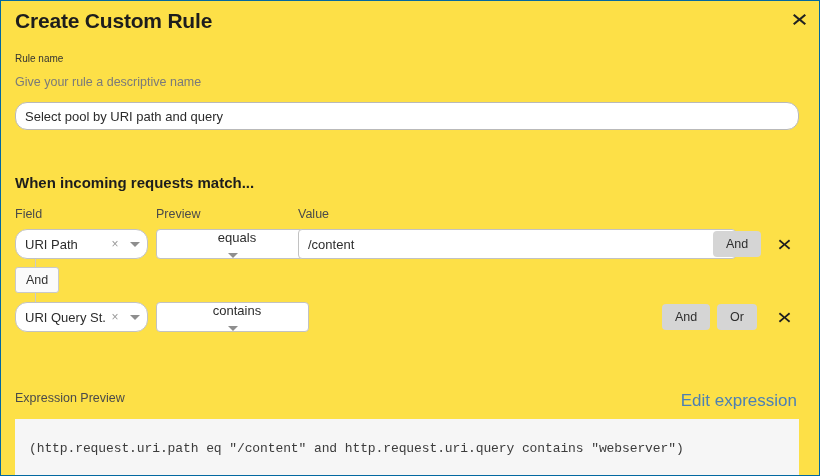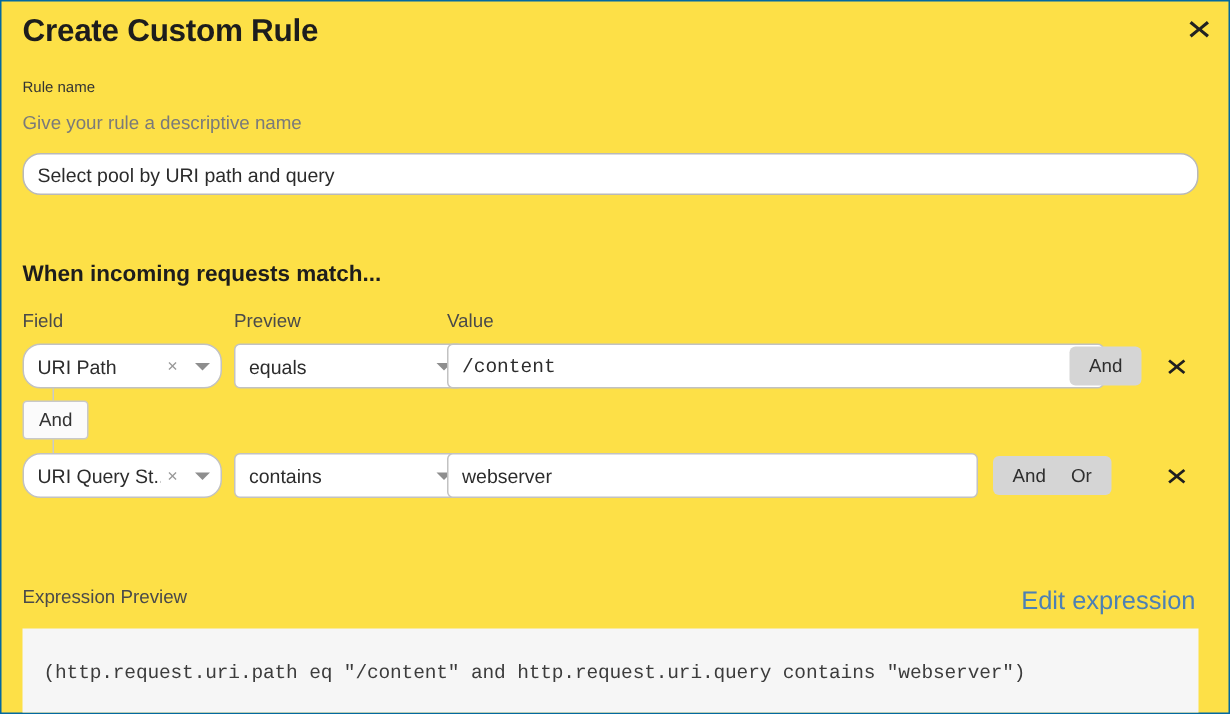--- a/index.html
+++ b/index.html
@@ -108,21 +108,21 @@
     height: 30px;
     box-sizing: border-box;
     border: 1px solid #c2c2c2;
     border-radius: 4px;
     background: #ffffff;
     display: flex;
     align-items: center;
     cursor: pointer;
   }
   .sel-field { left: 14px; width: 133px; border-radius: 12px; }
-  .sel-operator { left: 155px; width: 153px; }
+  .sel-operator { left: 155px; width: 153px; flex-direction: column; }
 
   .sel-text {
     flex: 1 1 auto;
     padding-left: 9px;
     font-size: 13px;
     color: #2c2c2c;
     white-space: nowrap;
     overflow: hidden;
   }
   .clear-x {
@@ -158,40 +158,40 @@
     box-sizing: border-box;
     border: 1px solid #c2c2c2;
     border-radius: 4px;
     background: #ffffff;
     font-family: "Liberation Sans", sans-serif;
     font-size: 13px;
     color: #2c2c2c;
     padding: 0 9px;
     outline: none;
   }
-  .value-input.v1 { width: 438px; font-family: Liberation Mono, monospace; }
+  .value-input.v1 { width: 438px; }
   .value-input.v2 { width: 354px; }
 
   .logic-btn {
     position: absolute;
     height: 26px;
     top: 2px;
     box-sizing: border-box;
     background: #d5d5d5;
     border: none;
     border-radius: 4px;
     font-family: "Liberation Sans", sans-serif;
     font-size: 12.5px;
     color: #2e2e2e;
     cursor: pointer;
     padding: 0 13px;
   }
   .r1-and { left: 712px; }
   .r2-and { left: 661px; }
-  .r2-or  { left: 700px; }
+  .r2-or  { left: 716px; }
 
   .del-btn {
     position: absolute;
     top: 5px;
     width: 20px;
     height: 20px;
     display: flex;
     align-items: center;
     justify-content: center;
     cursor: pointer;
@@ -321,21 +321,20 @@
       <span class="caret">
           <i></i>
         </span>
     </div>
     <div class="select-box sel-operator">
       <span class="sel-text">contains</span>
       <span class="caret">
           <i></i>
         </span>
     </div>
-    <input class="value-input v2" type="text" value="webserver" style="">
     <button class="logic-btn r2-and">And</button>
     <button class="logic-btn r2-or">Or</button>
     <div class="del-btn r2-del">
       <svg width="13" height="13" viewBox="0 0 13 13" aria-hidden="true">
         <path d="M2.0 1.6 L6.5 5.4 L11.0 1.6 L12.2 3.0 L7.9 6.5 L12.2 10.0 L11.0 11.4 L6.5 7.6 L2.0 11.4 L0.8 10.0 L5.1 6.5 L0.8 3.0 Z" fill="#1f1f1f"></path>
       </svg>
     </div>
   </div>
 
   <div class="expr-label">Expression Preview</div>

